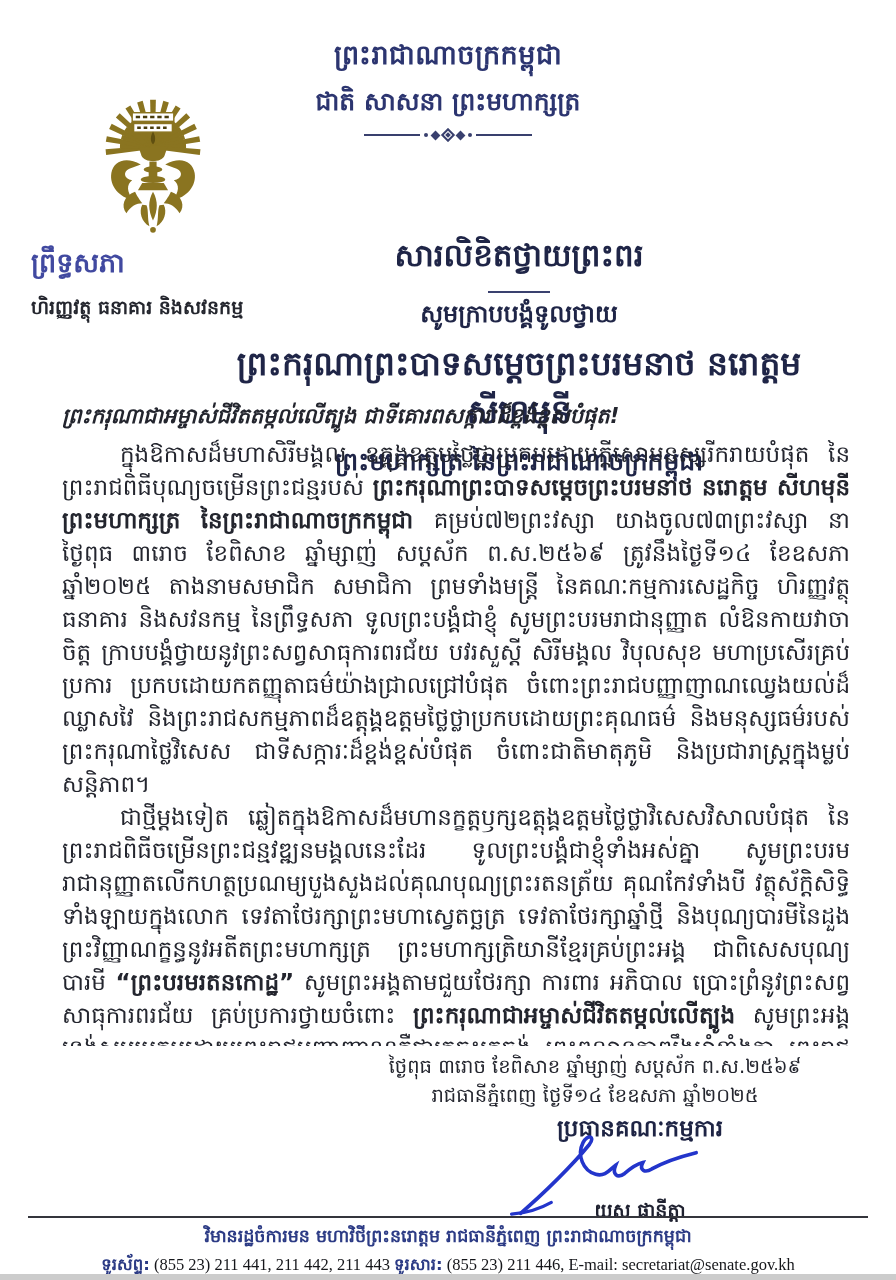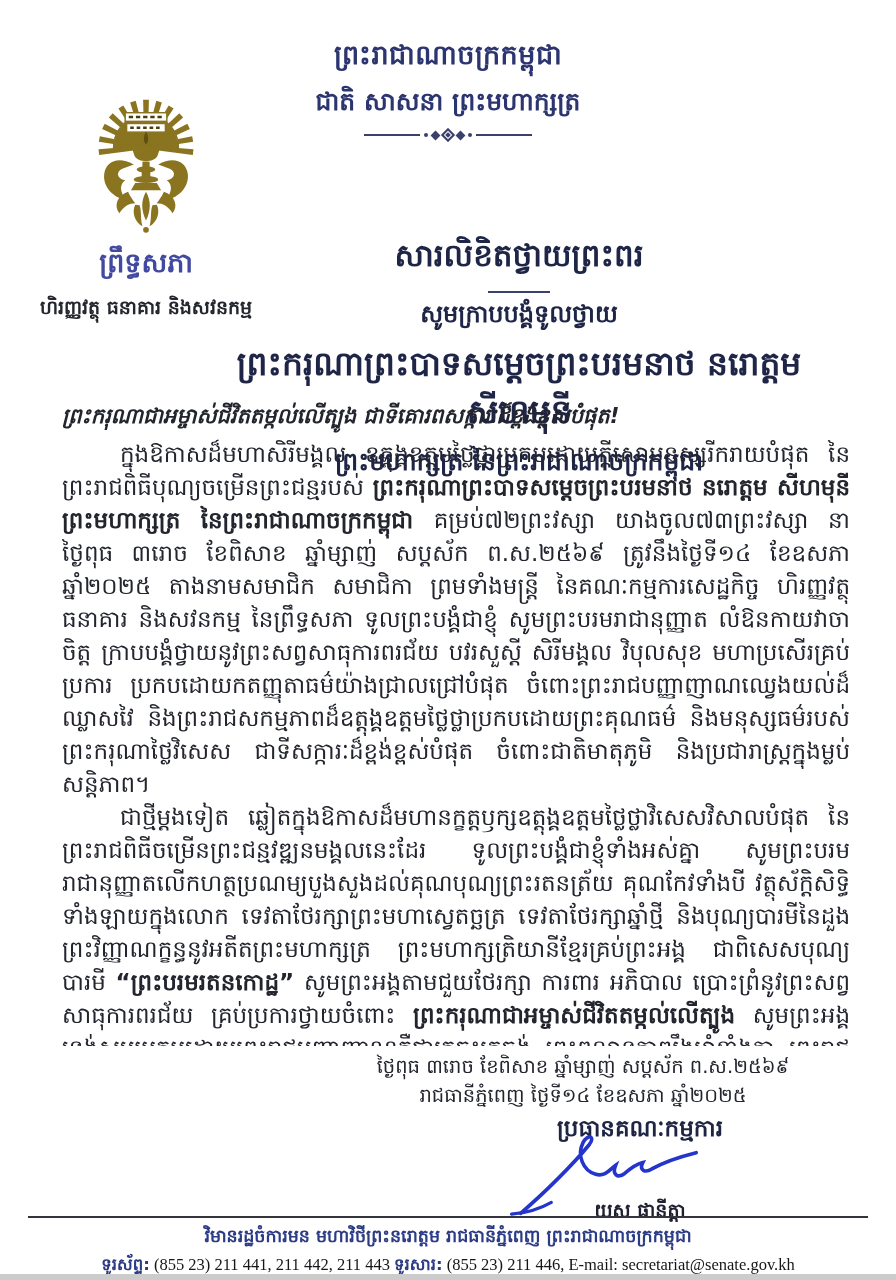--- a/index.html
+++ b/index.html
@@ -16,42 +16,42 @@
   .nat-header .kingdom{font-size:27px;font-weight:700;letter-spacing:.5px;}
   .nat-header .motto{font-size:25px;font-weight:700;margin-top:9px;}
   .ornament{display:flex;align-items:center;justify-content:center;gap:4px;margin-top:8px;}
   .orn-line{width:56px;height:2px;background:#39406e;}
   .orn-dot{width:4px;height:4px;border-radius:50%;background:#39406e;}
   .orn-diamond{width:7px;height:7px;background:#39406e;transform:rotate(45deg);}
   .orn-center{width:10px;height:10px;background:#39406e;transform:rotate(45deg);
     box-shadow:inset 0 0 0 2px #39406e, inset 0 0 0 3px #fff;}
 
   
-  .senate-col{position:absolute;left:24px;top:84px;width:244px;text-align:center;}
+  .senate-col{position:absolute;left:31px;top:84px;width:244px;}
   .senate-col svg{display:block;margin:0 auto;}
   .senate-name{font-size:27px;font-weight:700;color:#4149a0;margin-top:4px;}
   .committee{font-size:19px;font-weight:600;color:#24262e;line-height:1.55;margin-top:4px;}
 
   
   .title-col{position:absolute;left:236px;top:236px;width:566px;text-align:center;color:#1f2547;}
   .letter-title{font-size:31px;font-weight:700;}
   .title-divider{width:62px;height:2px;background:#3a416f;margin:10px auto 6px auto;}
   .presentation{font-size:24px;font-weight:700;margin-top:4px;}
   .addressee{font-size:33px;font-weight:700;margin-top:9px;}
   .addressee2{font-size:25px;font-weight:700;margin-top:7px;}
 
   
   .salutation{position:absolute;top:402px;left:62px;right:46px;
     font-size:21px;font-weight:700;font-style:italic;color:#23252e;}
   .body-text{position:absolute;top:438px;left:62px;right:46px;height:608px;overflow:hidden;
     font-size:23px;line-height:33px;text-align:justify;}
   .body-text p{margin:0;text-indent:58px;}
 
   
-  .closing-dates{position:absolute;top:1052px;right:60px;width:506px;text-align:center;
+  .closing-dates{position:absolute;top:1052px;right:48px;width:506px;text-align:center;
     font-size:19.5px;line-height:29px;color:#23252e;}
   .signer{position:absolute;top:1114px;right:88px;width:336px;height:110px;text-align:center;}
   .signer-title{font-size:23px;font-weight:700;color:#1e2444;}
   .signature-wrap{position:absolute;left:26px;top:16px;}
   .signer-name{position:absolute;left:0;right:0;bottom:-2px;font-size:19px;font-weight:700;color:#1f2130;}
 
   
   .footer{position:absolute;left:28px;right:28px;top:1216px;border-top:2px solid #34353c;
     padding-top:7px;text-align:center;}
   .footer-address{font-size:17.5px;font-weight:600;color:#2c3b85;}

